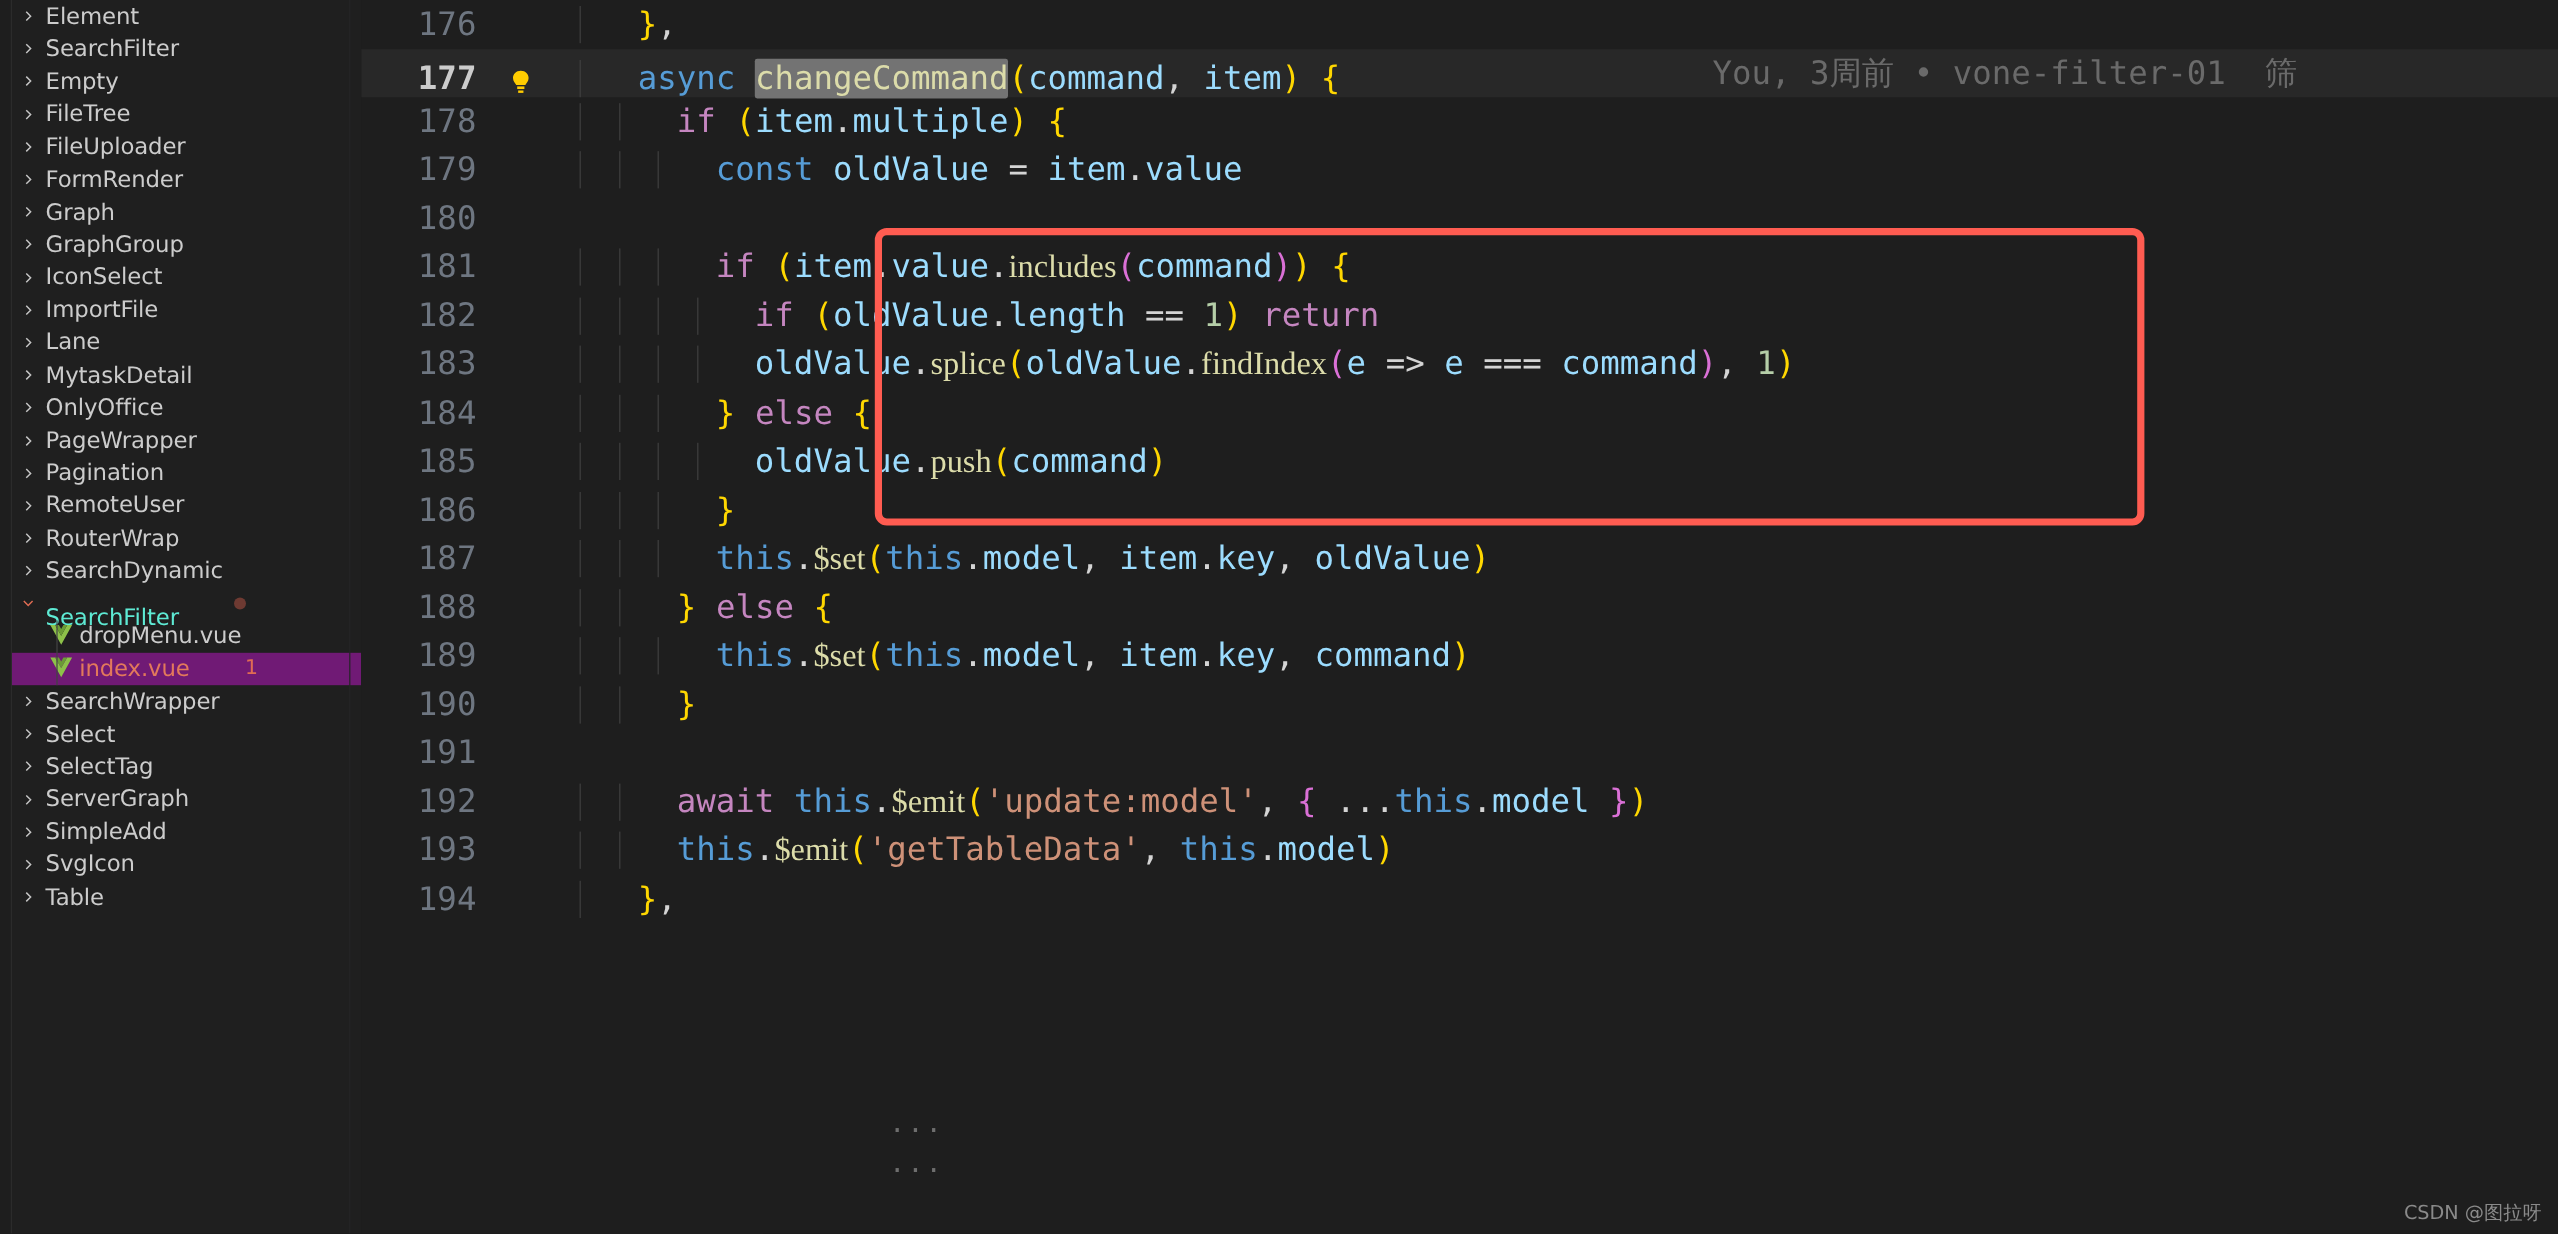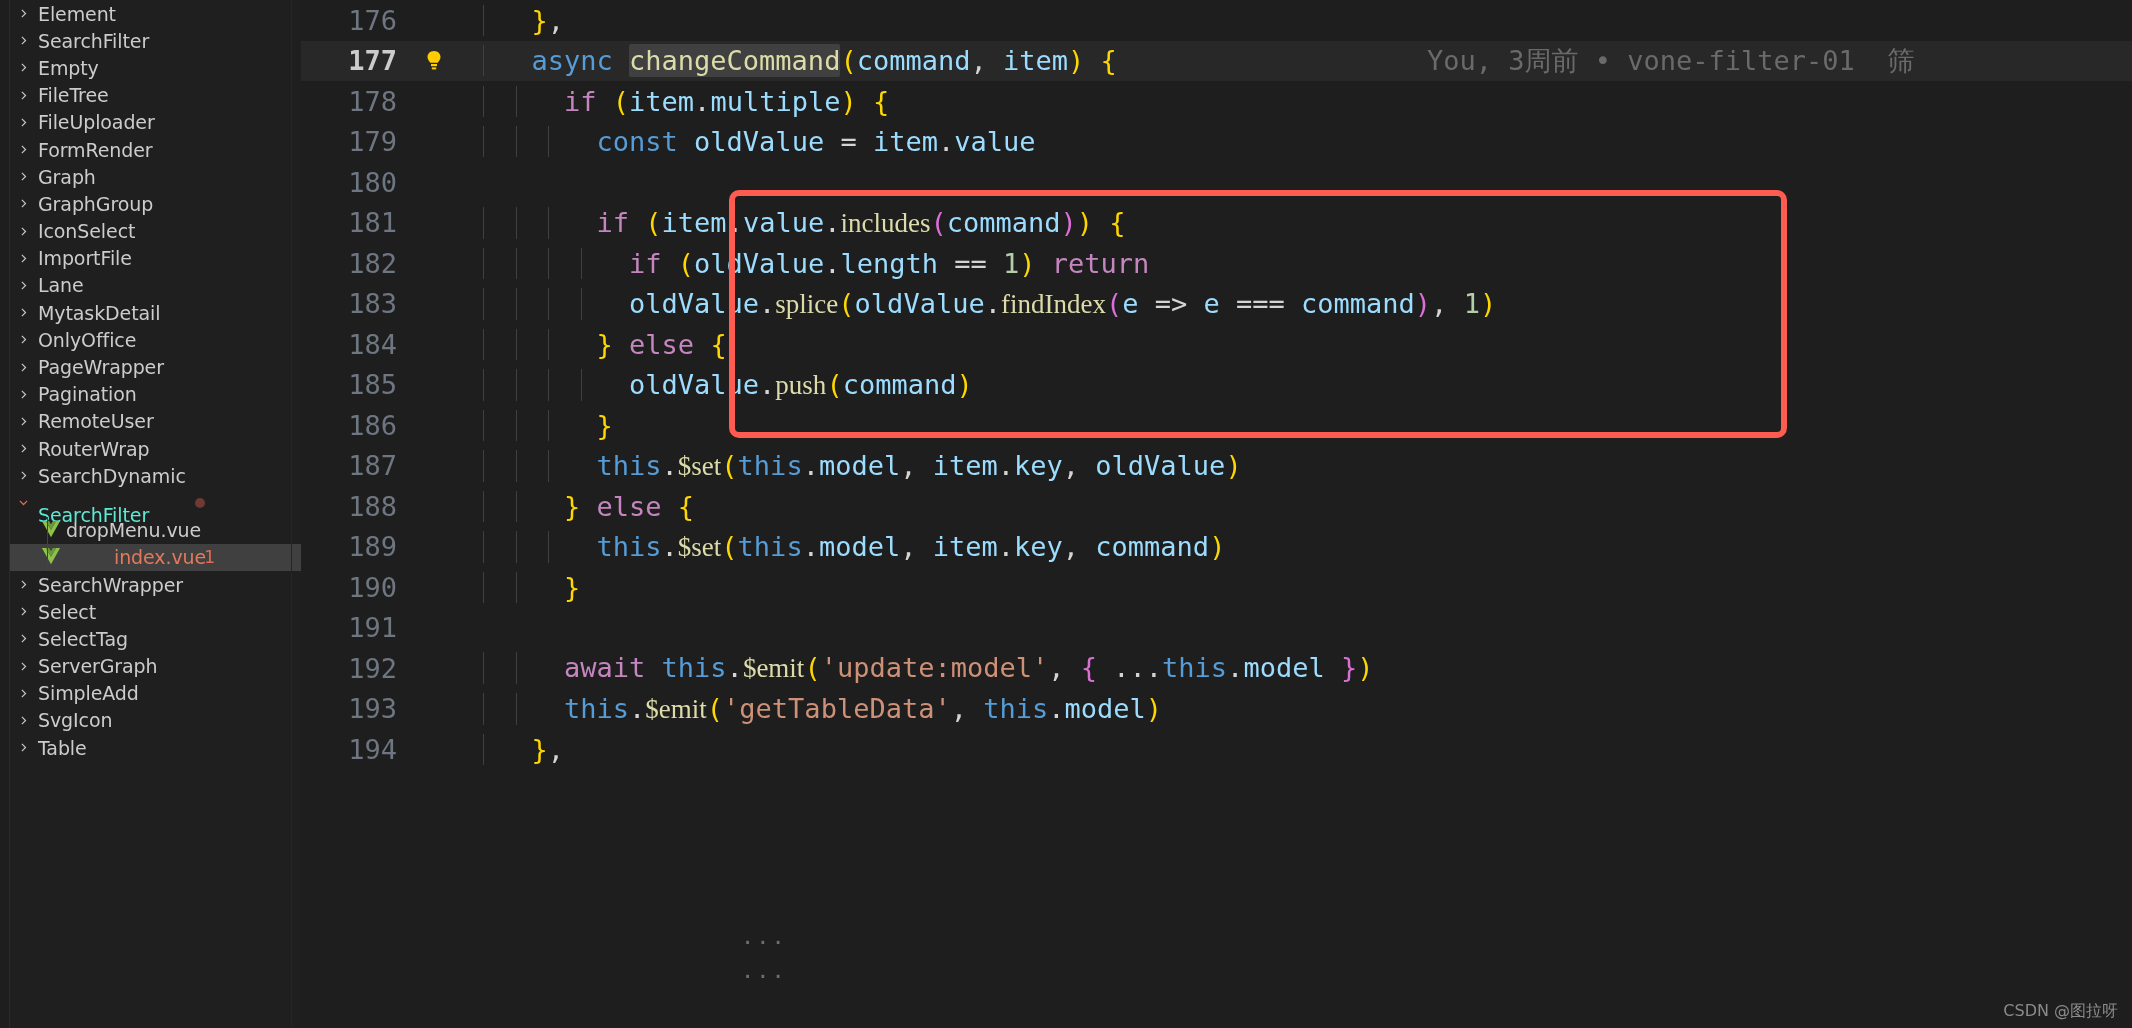--- a/index.html
+++ b/index.html
@@ -54,22 +54,21 @@
     height: 27.2px;
     display: flex;
     align-items: center;
     position: relative;
     padding-left: 0px;
     white-space: nowrap;
     cursor: pointer;
   }
 
   .tree-row.selected {
-    background: #404040;
-    gap: 48px;
+    background: #701a75;
   }
 
   .tree-row .indent-guide {
     position: absolute;
     top: 0;
     bottom: 0;
     width: 1px;
     background: #434343;
   }
 
@@ -147,21 +146,21 @@
   }
 
   .line {
     position: relative;
     height: 40.5px;
     display: flex;
     align-items: center;
     white-space: pre;
   }
 
-  .line.active { background: #282828; }
+  .line.active { background: #282828; align-items: flex-end; }
 
   .ln {
     width: 110px;
     flex: 0 0 110px;
     text-align: right;
     padding-right: 14px;
     color: #6e7681;
     font-size: 27px;
     font-family: "DejaVu Sans Mono", "Liberation Mono", monospace;
     user-select: none;
@@ -197,21 +196,21 @@
   .t-fn      { color: #dcdcaa; font-family: Liberation Serif, serif; }   
   .t-var     { color: #9cdcfe; }
   .t-punct   { color: #d4d4d4; }
   .t-b1      { color: #ffd700; }   
   .t-b2      { color: #da70d6; }   
   .t-num     { color: #b5cea8; }
   .t-str     { color: #ce9178; }
   .t-op      { color: #d4d4d4; }
 
   .hl-sel {
-    background: #404040;
+    background: #737373;
     color: #dcdcaa;
     border-radius: 2px;
     padding: 1px 0;
   }
 
   
   .iguide {
     position: absolute;
     top: 0;
     bottom: 0;

